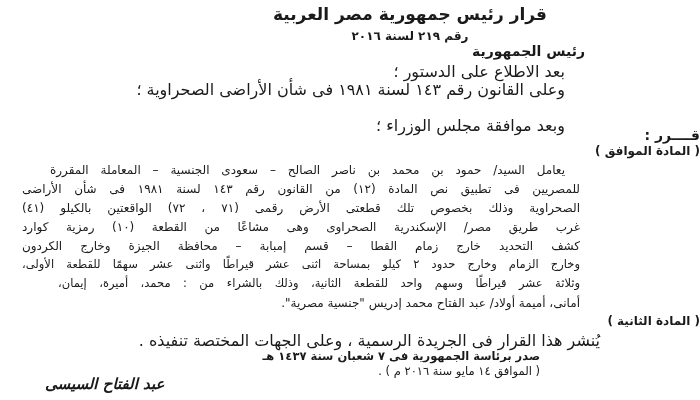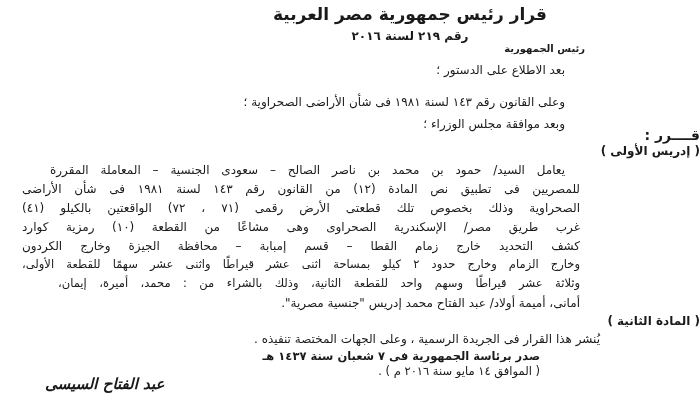--- a/index.html
+++ b/index.html
@@ -5,46 +5,46 @@
   html, body { margin:0; padding:0; }
   body {
     width:700px; height:400px; overflow:hidden; background:#ffffff;
     font-family:"DejaVu Sans", sans-serif; color:#1a1a1a;
     position:relative;
   }
   .doc { position:absolute; inset:0; direction:rtl; }
   .line { position:absolute; white-space:nowrap; line-height:1; }
   .title { font-weight:bold; font-size:17px; top:6px; left:0; right:0; text-align:center; padding-left:120px; }
   .subtitle { font-weight:bold; font-size:12px; top:30px; left:0; right:0; text-align:center; padding-left:120px; }
-  .heading { font-weight:bold; font-size:10px; right:115px; top:44px; }
-  .preamble { font-size:12px; right:135px; }
+  .heading { font-weight:bold; font-size:14px; right:115px; top:44px; }
+  .preamble { font-size:16px; right:135px; }
   .center { left:0; right:0; text-align:right; padding-left:80px; }
   .decided { font-weight:bold; font-size:14px; top:128px; }
   .article { font-weight:bold; font-size:12px; }
   .body-line { font-size:12px; right:120px; left:22px; text-align:justify; text-align-last:justify; }
   .body-first { right:135px; }
   .body-short { text-align-last:right; }
   .sign { font-weight:bold; font-size:15px; top:377px; left:45px; direction:rtl;font-style:italic; }
   .small { font-size:11.5px; }
 </style>
 </head>
 <body>
 
 <div class="doc">
   <div class="line title">قرار رئيس جمهورية مصر العربية</div>
   <div class="line subtitle">رقم ٢١٩ لسنة ٢٠١٦</div>
 
   <div class="line heading">رئيس الجمهورية</div>
 
   <div class="line preamble" style="top:64px;">بعد الاطلاع على الدستور ؛</div>
-  <div class="line preamble" style="top:96px;">وعلى القانون رقم ١٤٣ لسنة ١٩٨١ فى شأن الأراضى الصحراوية ؛</div>
+  <div class="line preamble" style="top:82px;">وعلى القانون رقم ١٤٣ لسنة ١٩٨١ فى شأن الأراضى الصحراوية ؛</div>
   <div class="line preamble" style="top:118px;">وبعد موافقة مجلس الوزراء ؛</div>
 
   <div class="line center decided">قــــرر :</div>
-  <div class="line center article" style="top:145px;">( إدريس الأولى )</div>
+  <div class="line center article" style="top:145px;">( المادة الموافق )</div>
 
   <div class="line body-line body-first" style="top:164px;margin-left:28px;">يعامل السيد/ حمود بن محمد بن ناصر الصالح – سعودى الجنسية – المعاملة المقررة</div>
   <div class="line body-line" style="top:183px;">للمصريين فى تطبيق نص المادة (١٢) من القانون رقم ١٤٣ لسنة ١٩٨١ فى شأن الأراضى</div>
   <div class="line body-line" style="top:202px;">الصحراوية وذلك بخصوص تلك قطعتى الأرض رقمى (٧١ ، ٧٢) الواقعتين بالكيلو (٤١)</div>
   <div class="line body-line" style="top:221px;">غرب طريق مصر/ الإسكندرية الصحراوى وهى مشاعًا من القطعة (١٠) رمزية كوارد</div>
   <div class="line body-line" style="top:240px;">كشف التحديد خارج زمام القطا – قسم إمبابة – محافظة الجيزة وخارج الكردون</div>
   <div class="line body-line small" style="top:259px;">وخارج الزمام وخارج حدود ٢ كيلو بمساحة اثنى عشر قيراطًا واثنى عشر سهمًا للقطعة الأولى،</div>
   <div class="line body-line small" style="top:278px;margin-left:36px;">وثلاثة عشر قيراطًا وسهم واحد للقطعة الثانية، وذلك بالشراء من : محمد، أميرة، إيمان،</div>
   <div class="line body-line body-short" style="top:297px;">أمانى، أميمة أولاد/ عبد الفتاح محمد إدريس "جنسية مصرية".</div>
 

